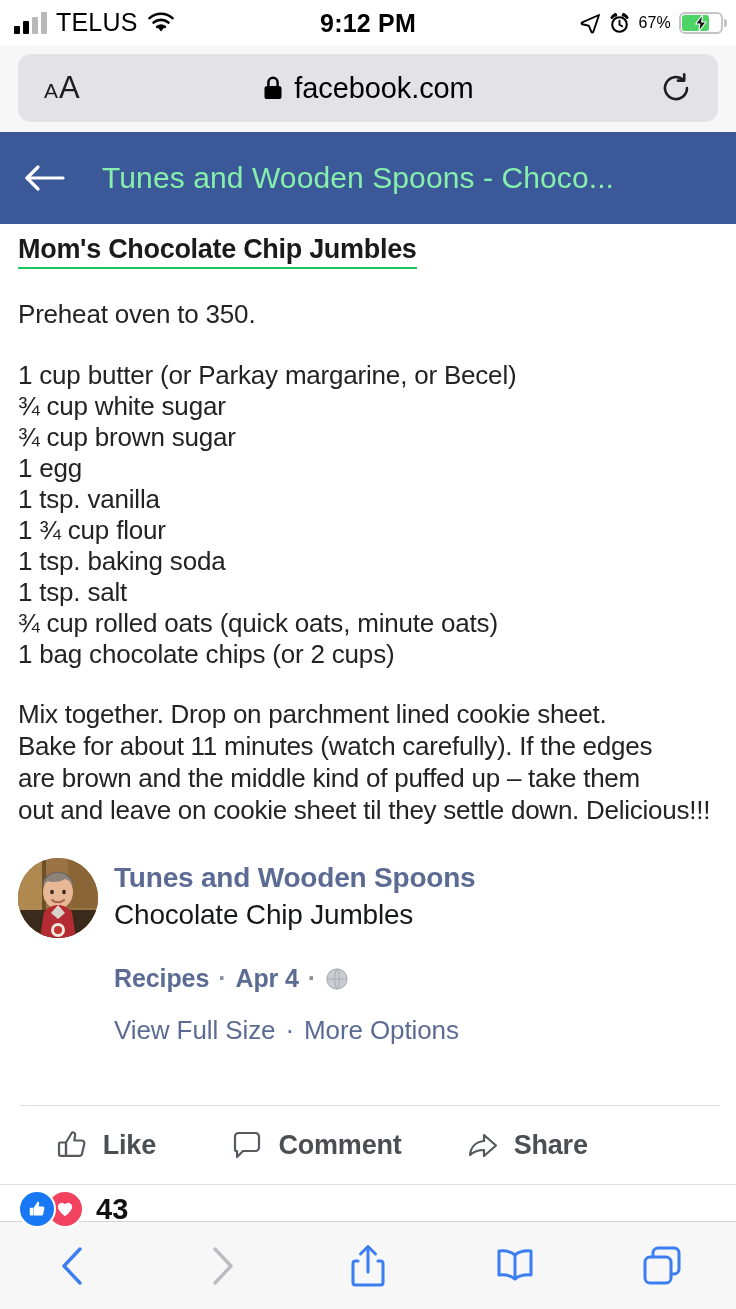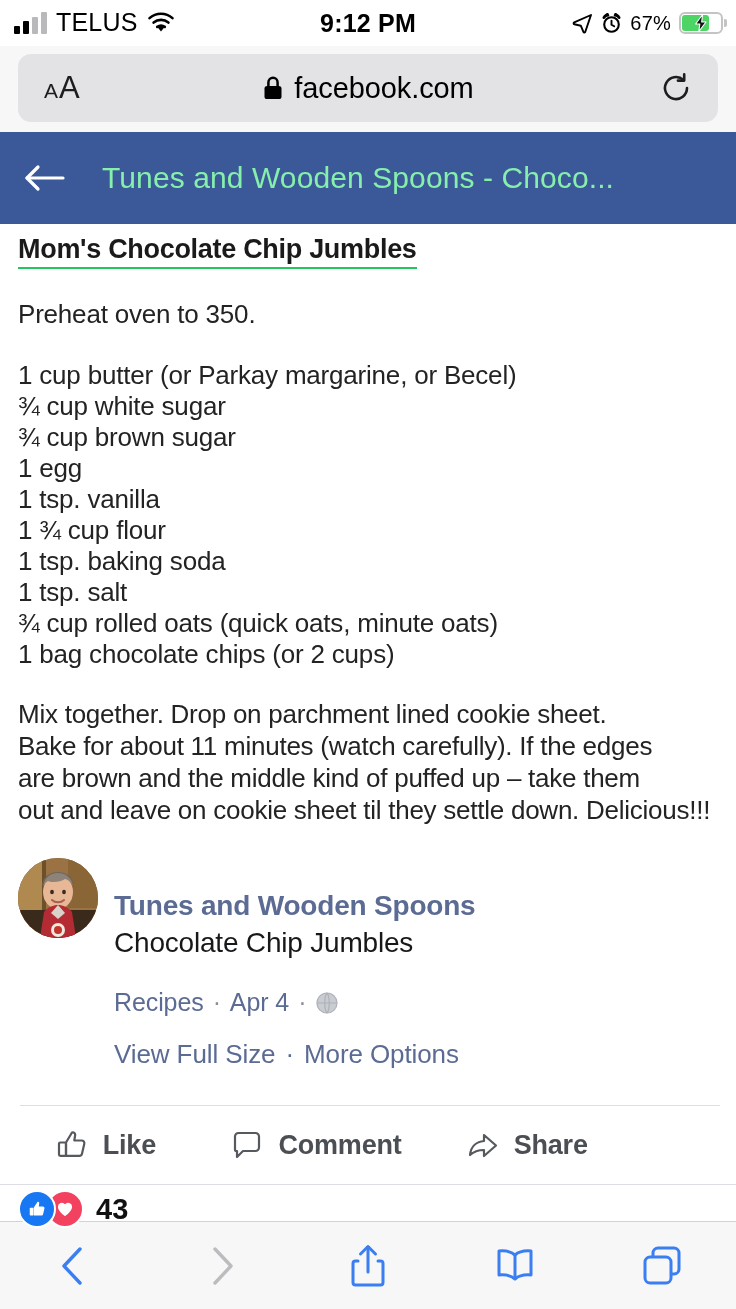--- a/index.html
+++ b/index.html
@@ -29,21 +29,21 @@
   .wifi { width:28px; height:22px; display:block; }
 
   .sb-center {
     position:absolute; left:0; right:0; top:0; height:46px;
     display:flex; align-items:center; justify-content:center;
     font-size:25px; font-weight:600; color:#000; letter-spacing:0.2px;
   }
   .sb-right { position:absolute; right:13px; top:0; height:46px; display:flex; align-items:center; gap:8px; }
   .loc { width:22px; height:22px; display:block; }
   .alarm { width:21px; height:21px; display:block; }
-  .batt-pct { font-size:20px; color:#000; letter-spacing:0.2px; }
+  .batt-pct { font-size:16px; color:#000; letter-spacing:0.2px; }
   .battery { position:relative; width:44px; height:22px; }
   .battery .shell {
     position:absolute; inset:0; border:2px solid #c4c4c6; border-radius:6px; background:#fff;
   }
   .battery .fill {
     position:absolute; left:3px; top:3px; bottom:3px; width:27px;
     background:#4cd464; border-radius:3px;
   }
   .battery .nub {
     position:absolute; right:-4px; top:7px; width:3px; height:8px;
@@ -106,31 +106,31 @@
   
   .attrib {
     position:absolute; top:858px; left:0; width:736px; padding:0 18px;
   }
   .attrib-row { display:flex; align-items:flex-start; gap:16px; }
   .avatar {
     width:80px; height:80px; border-radius:50%; flex:none; overflow:hidden;
     position:relative; background:#8b5e34;
   }
   .avatar svg { display:block; width:80px; height:80px; }
-  .attrib-text { padding-top:2px;margin-top:28px; }
+  .attrib-text { padding-top:2px; }
   .page-name {
     font-size:28px; font-weight:700; color:#5b6b93; letter-spacing:-0.2px; line-height:36px;
   }
   .post-caption {
     font-size:28px; color:#17181a; letter-spacing:-0.2px; line-height:38px;
   }
   .meta-line {
     margin-top:26px; padding-left:96px;
     font-size:25px; color:#5b6b93; letter-spacing:-0.1px;
-    display:flex; align-items:center; gap:9px;
+    display:flex; align-items:center; gap:9px;font-weight:bold;
   }
   .meta-line .dot { color:#8a8f9c; }
   .globe { width:24px; height:24px; display:inline-block; vertical-align:-4px; }
   .links-line {
     margin-top:22px; padding-left:96px;
     font-size:26px; color:#5b6b93; letter-spacing:-0.1px;
     display:flex; align-items:center; gap:10px;
   }
   .links-line a { color:#5b6b93; text-decoration:none; }
 

